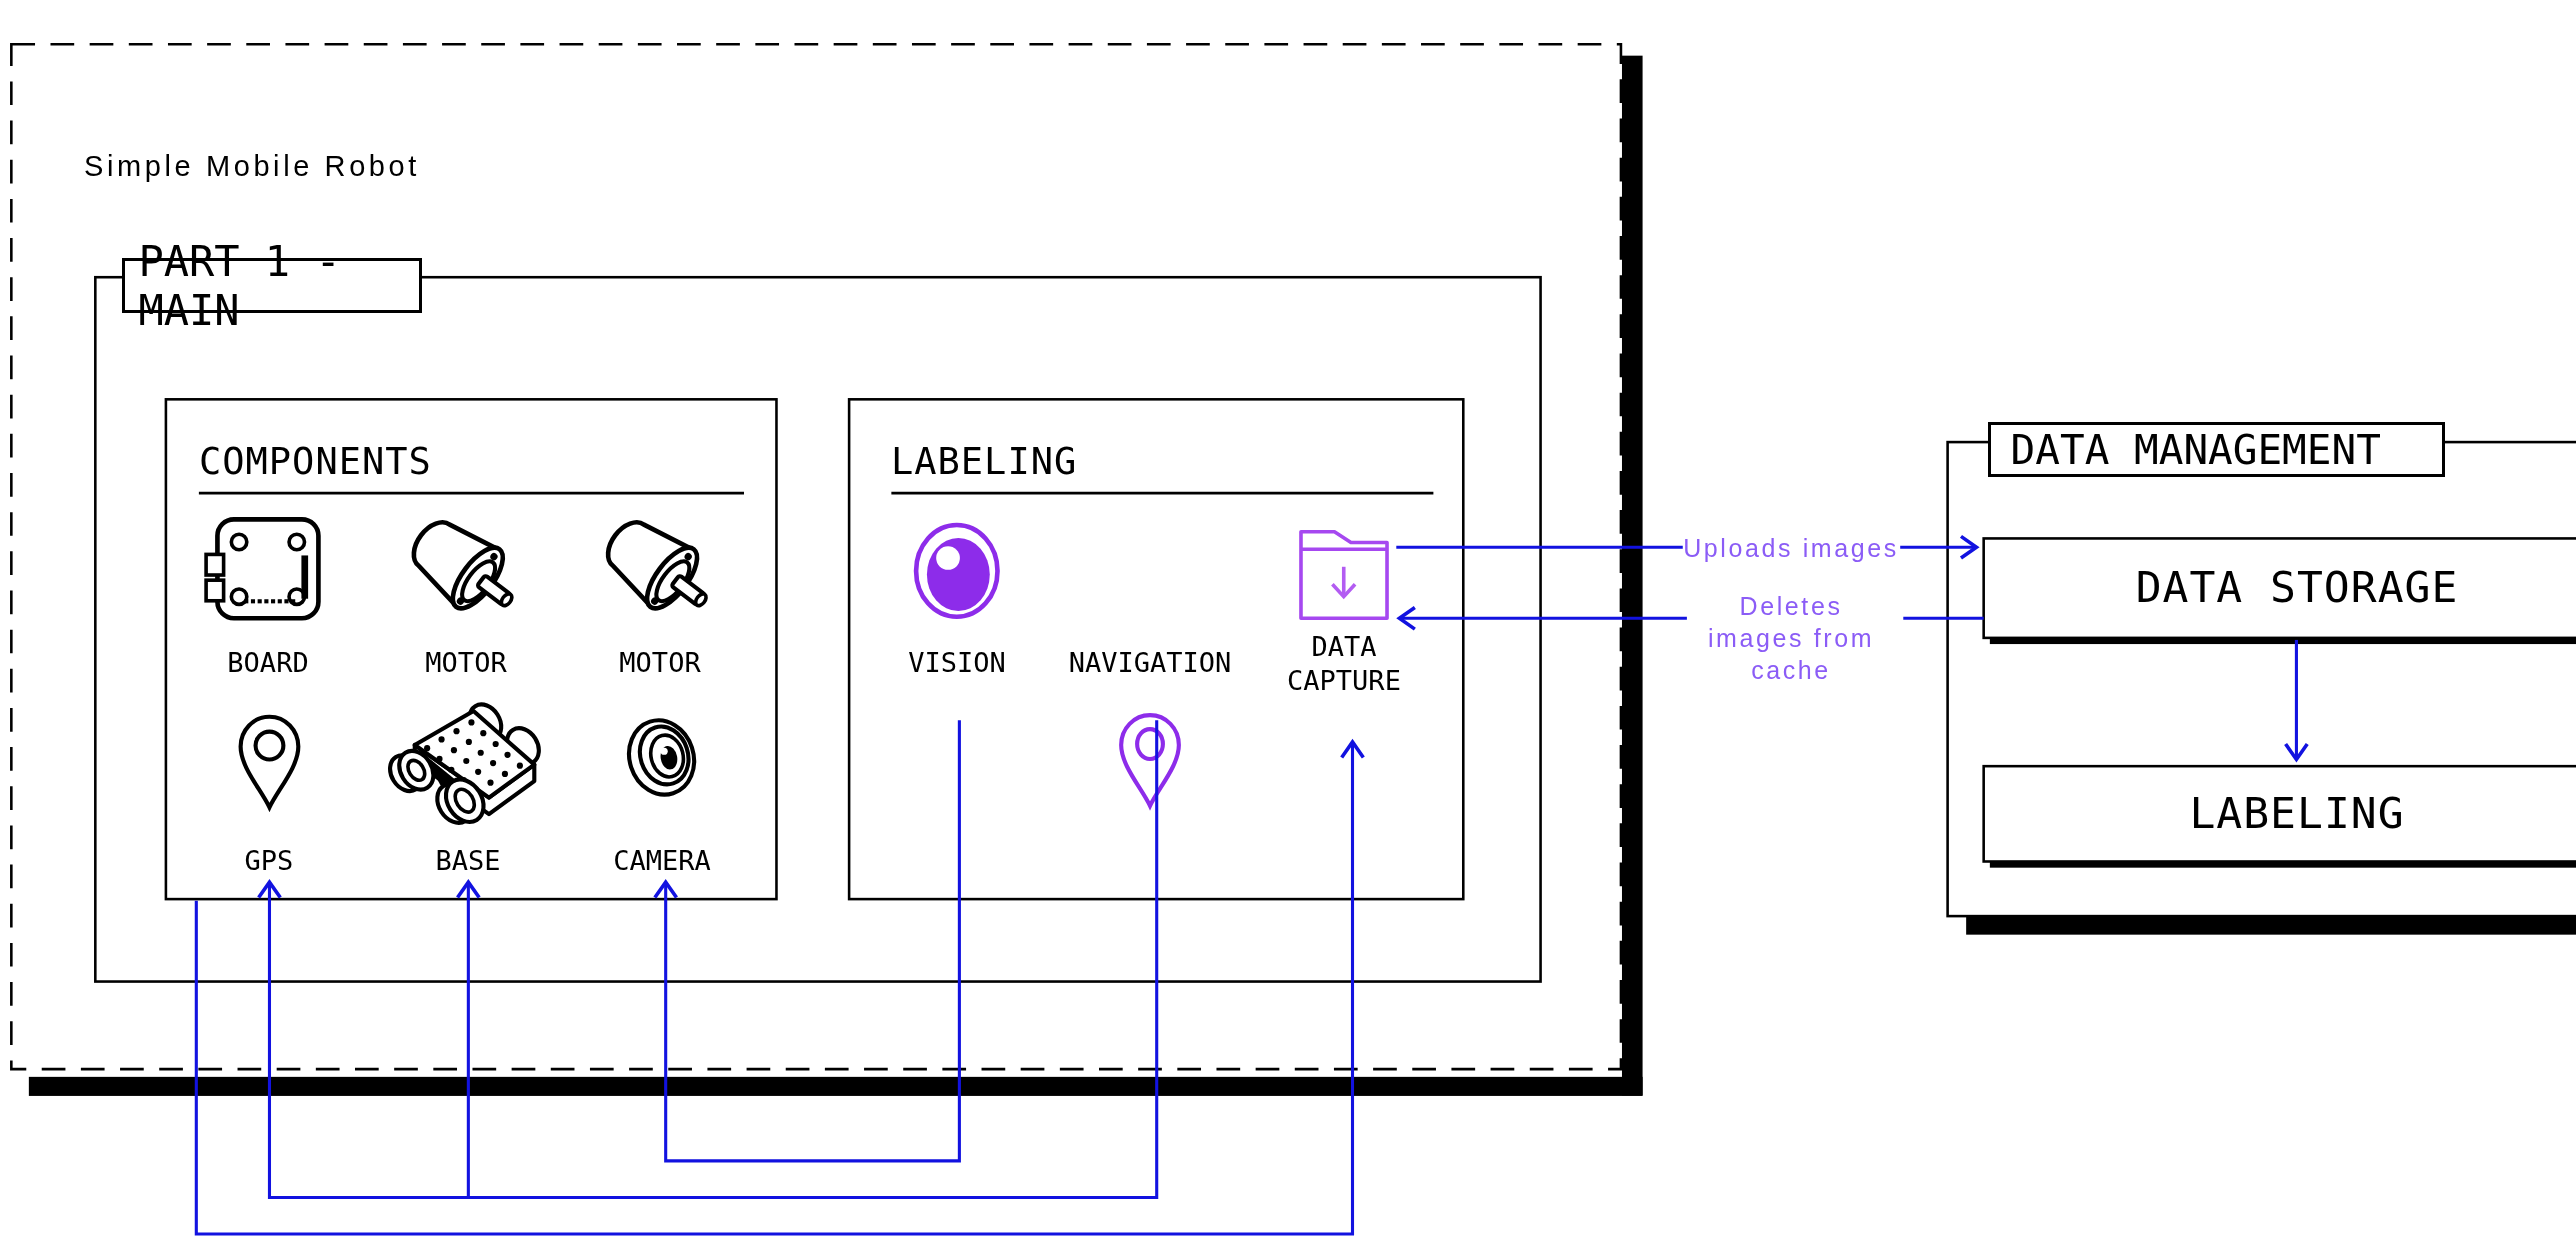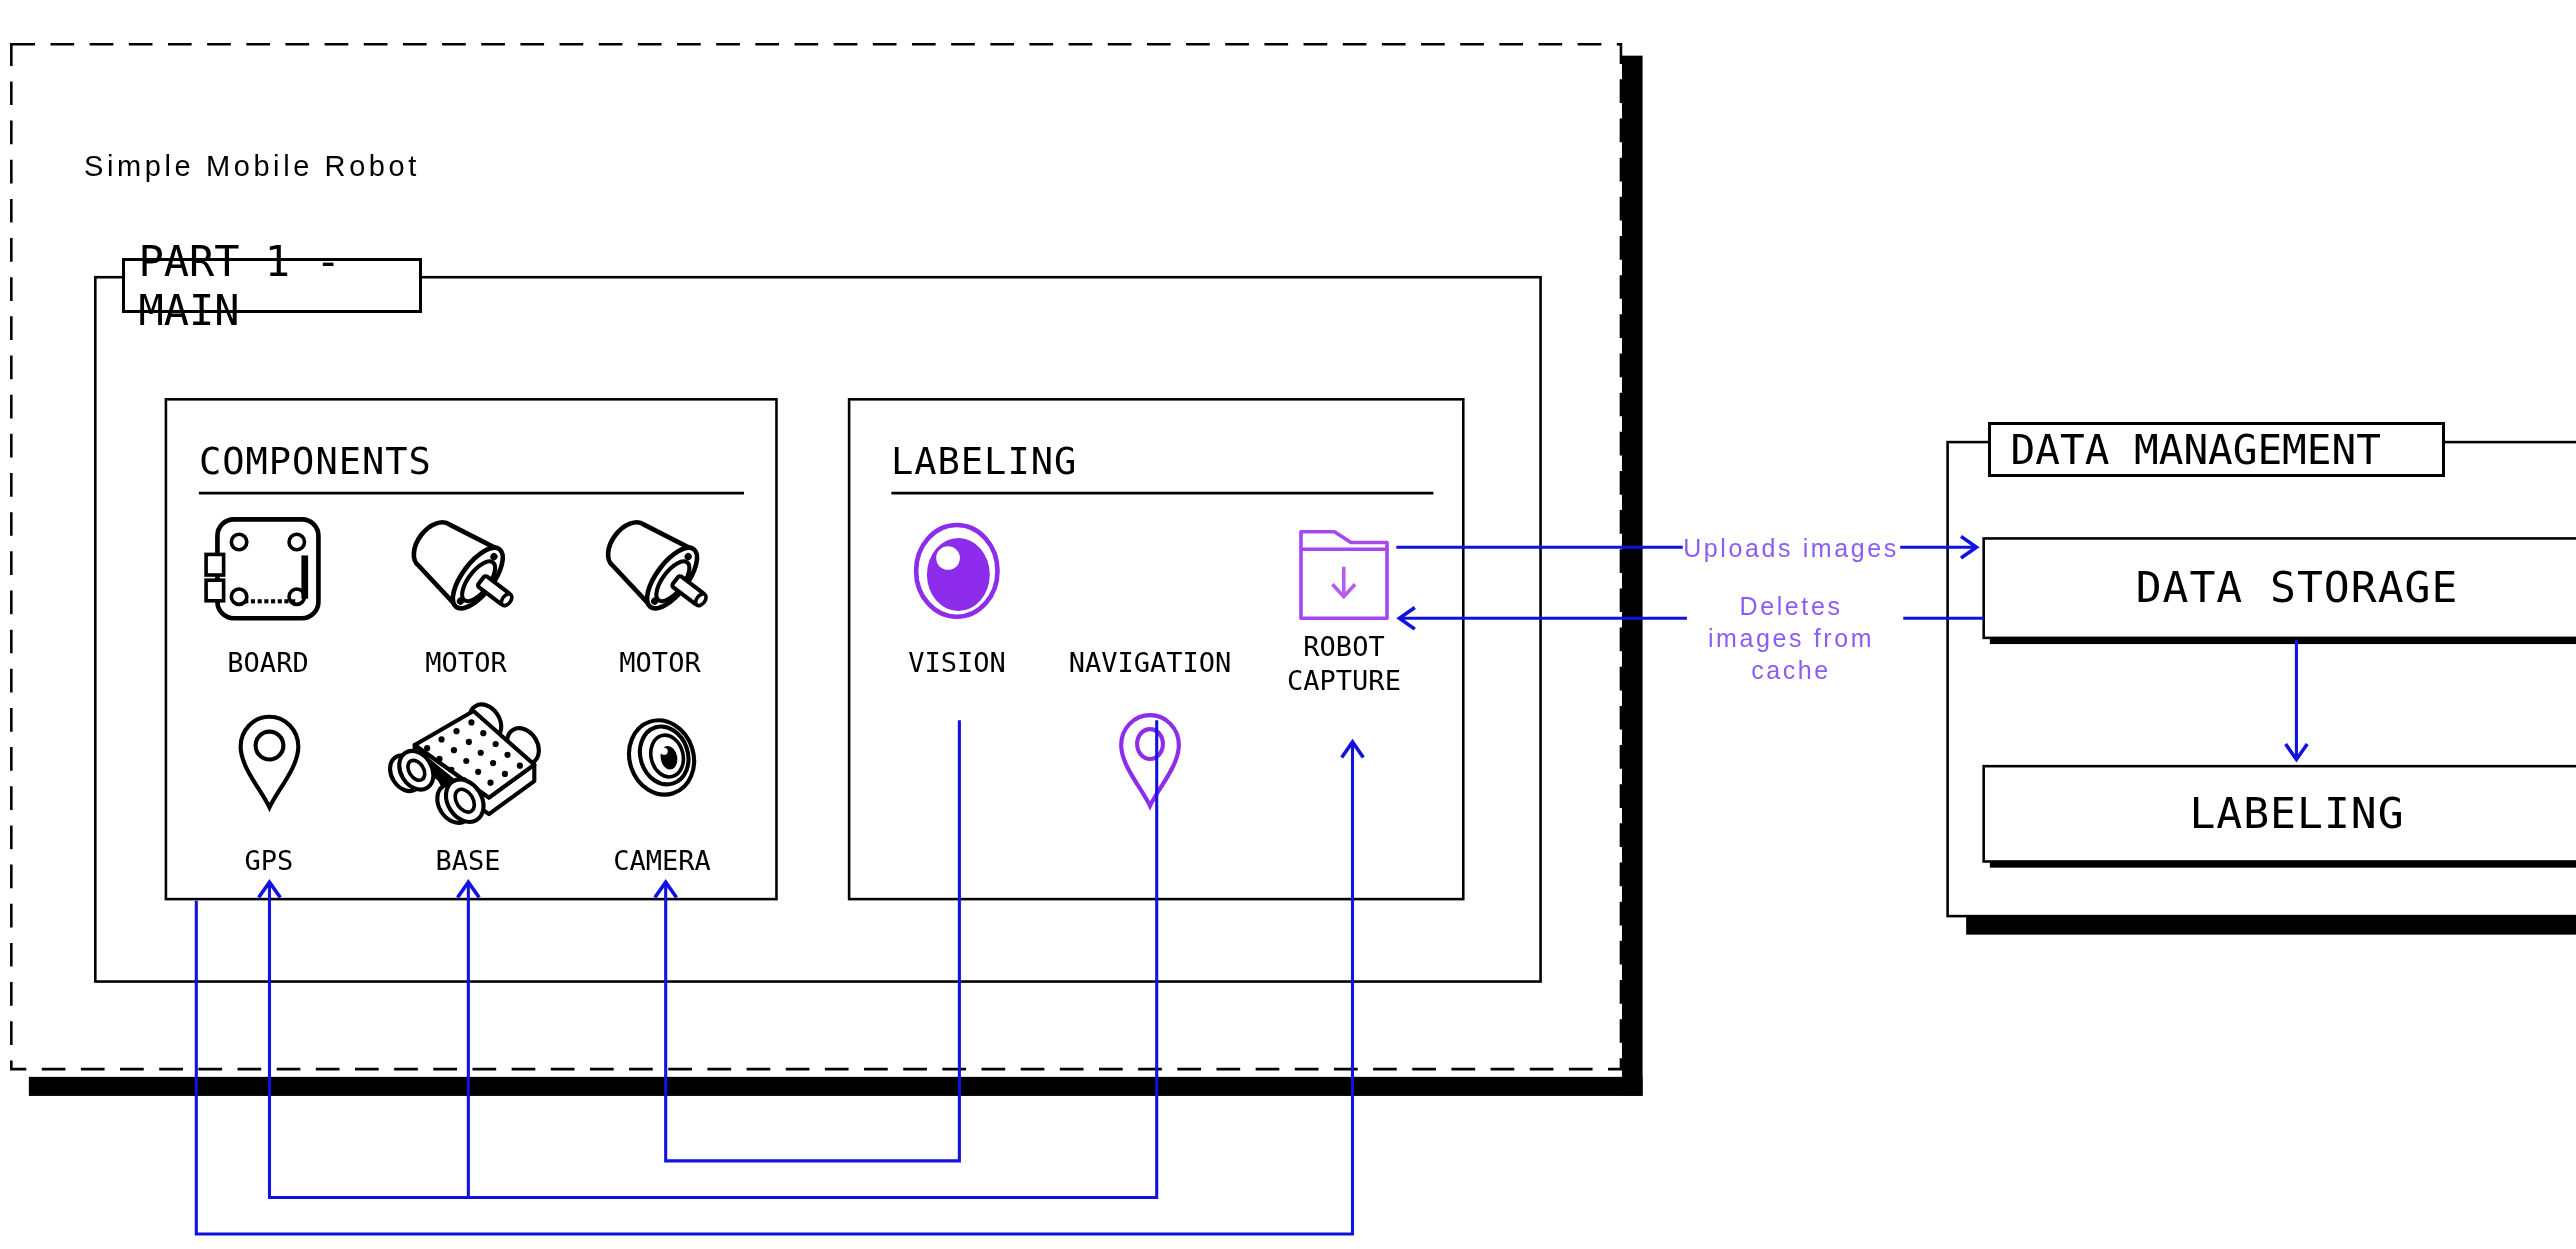--- a/index.html
+++ b/index.html
@@ -220,21 +220,21 @@
 
   <div class="item-label" style="left:268px;top:646px;">BOARD</div>
   <div class="item-label" style="left:466px;top:646px;">MOTOR</div>
   <div class="item-label" style="left:660px;top:646px;">MOTOR</div>
   <div class="item-label" style="left:269px;top:844px;">GPS</div>
   <div class="item-label" style="left:468px;top:844px;">BASE</div>
   <div class="item-label" style="left:662px;top:844px;">CAMERA</div>
 
   <div class="item-label" style="left:957px;top:646px;">VISION</div>
   <div class="item-label" style="left:1150px;top:646px;">NAVIGATION</div>
-  <div class="item-label wrap" style="left:1344px;top:630px;">ROBOT CAPTURE</div>
+  <div class="item-label wrap" style="left:1344px;top:630px;">DATA CAPTURE</div>
 
   <div class="label-box dm-title">
     <span>DATA MANAGEMENT</span>
   </div>
   <div class="big-box-label" style="left:1984px;top:538px;width:626px;line-height:99px;">DATA STORAGE</div>
   <div class="big-box-label" style="left:1984px;top:766px;width:626px;line-height:95px;">LABELING</div>
 
   <div class="conn-label" style="left:1791px;top:532px;width:319px;">Uploads images</div>
   <div class="conn-label" style="left:1791px;top:590px;width:201px;">Deletes images from cache</div>
 

